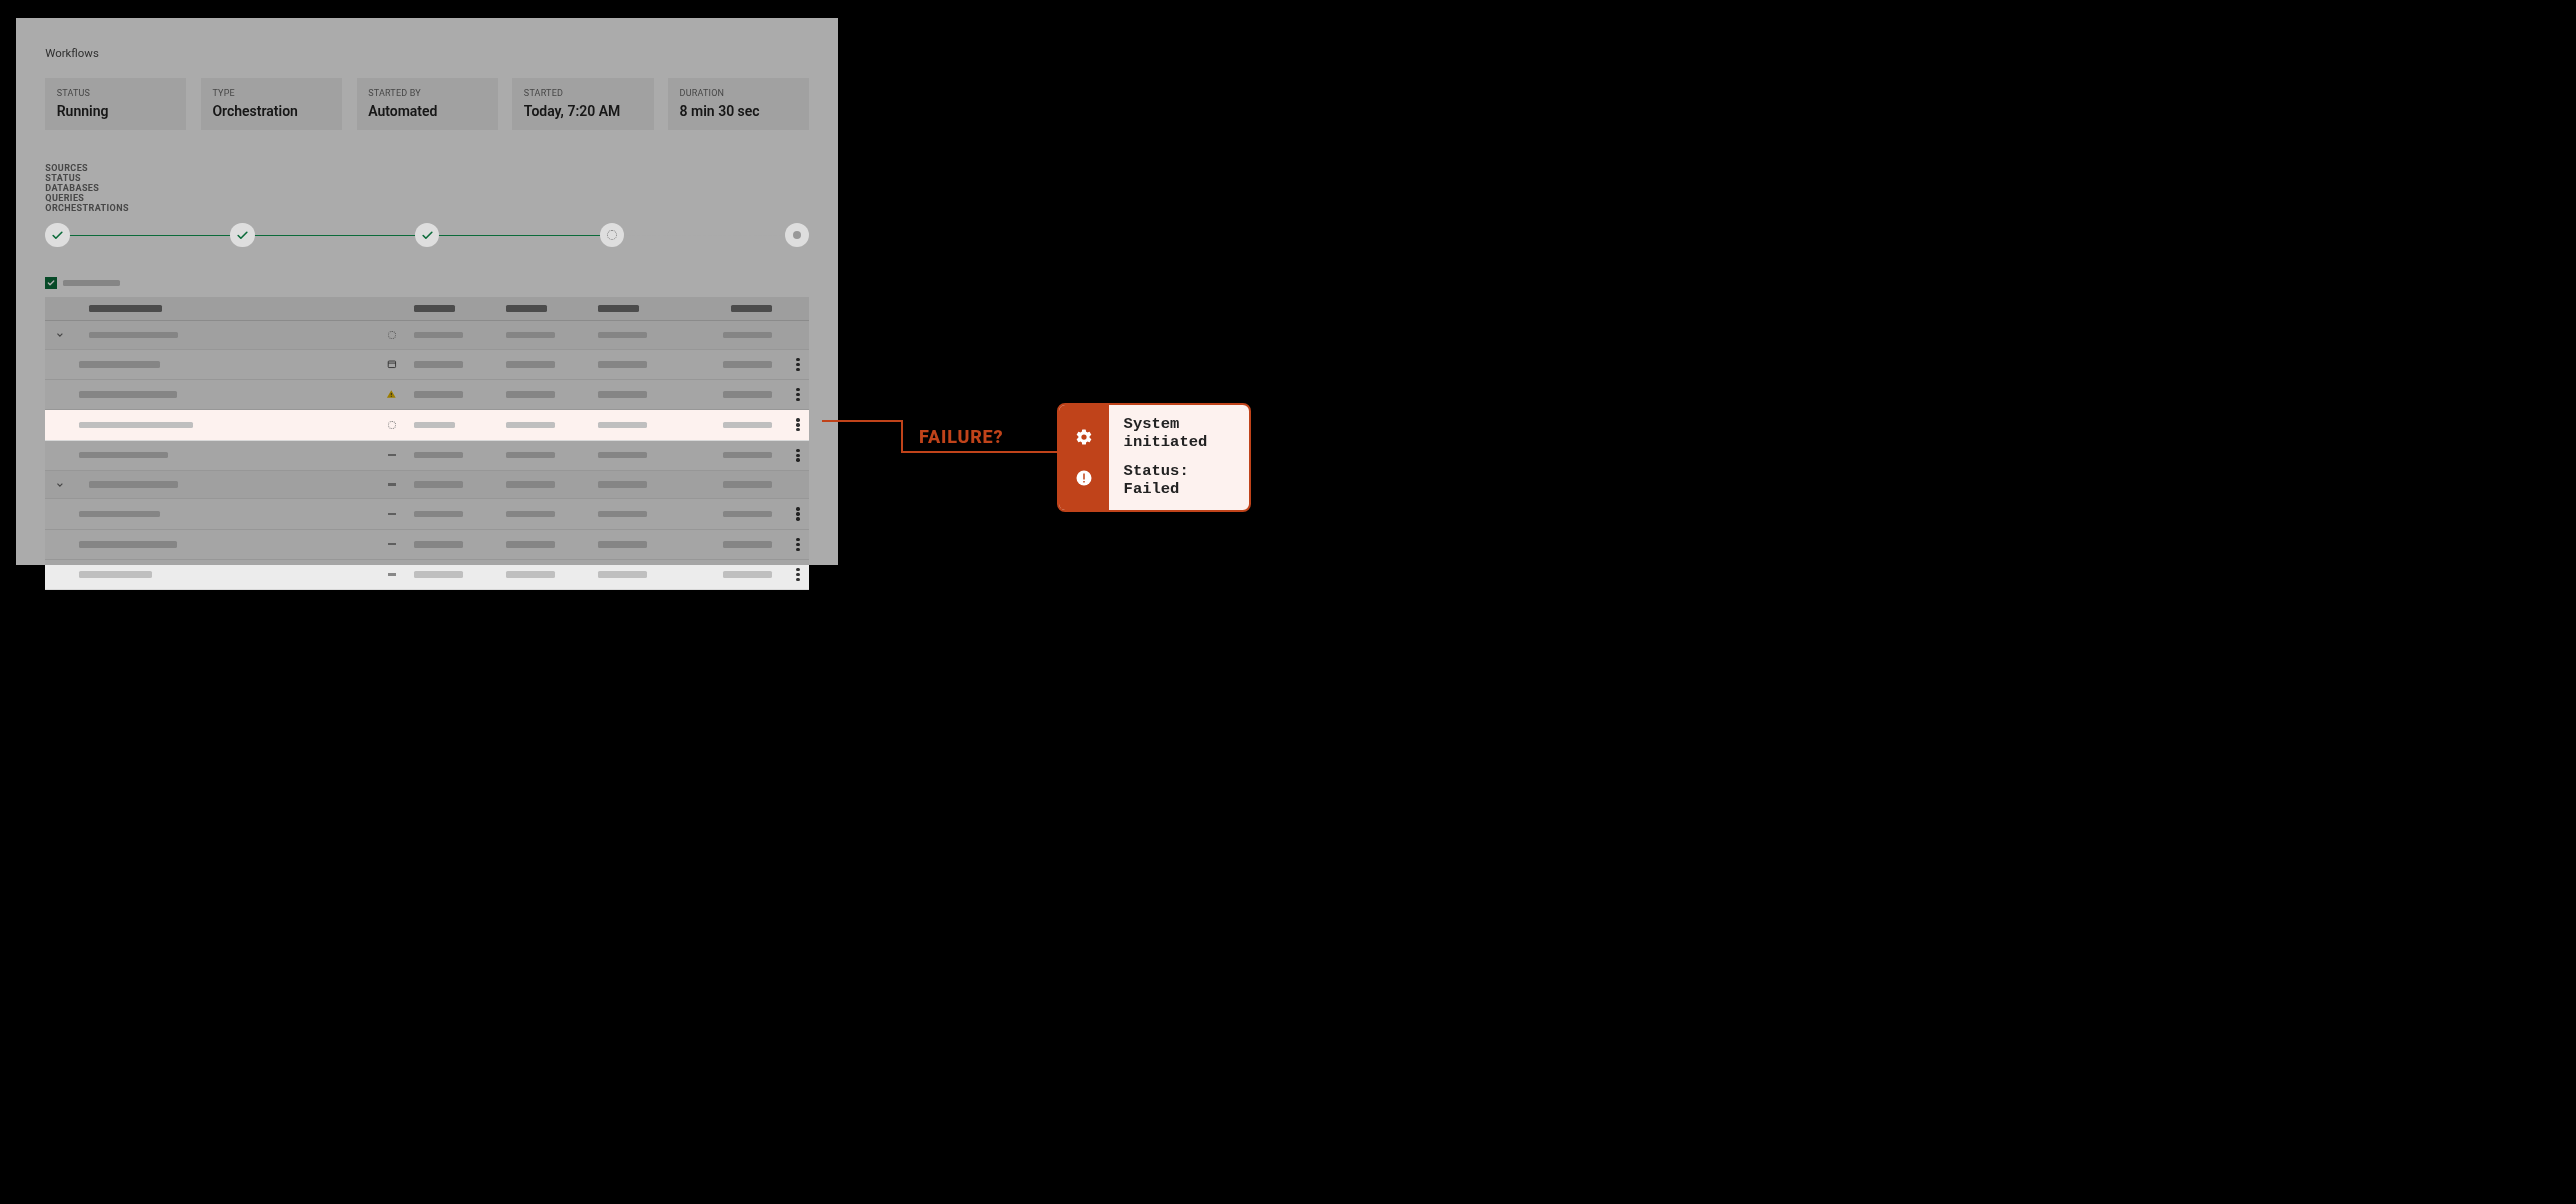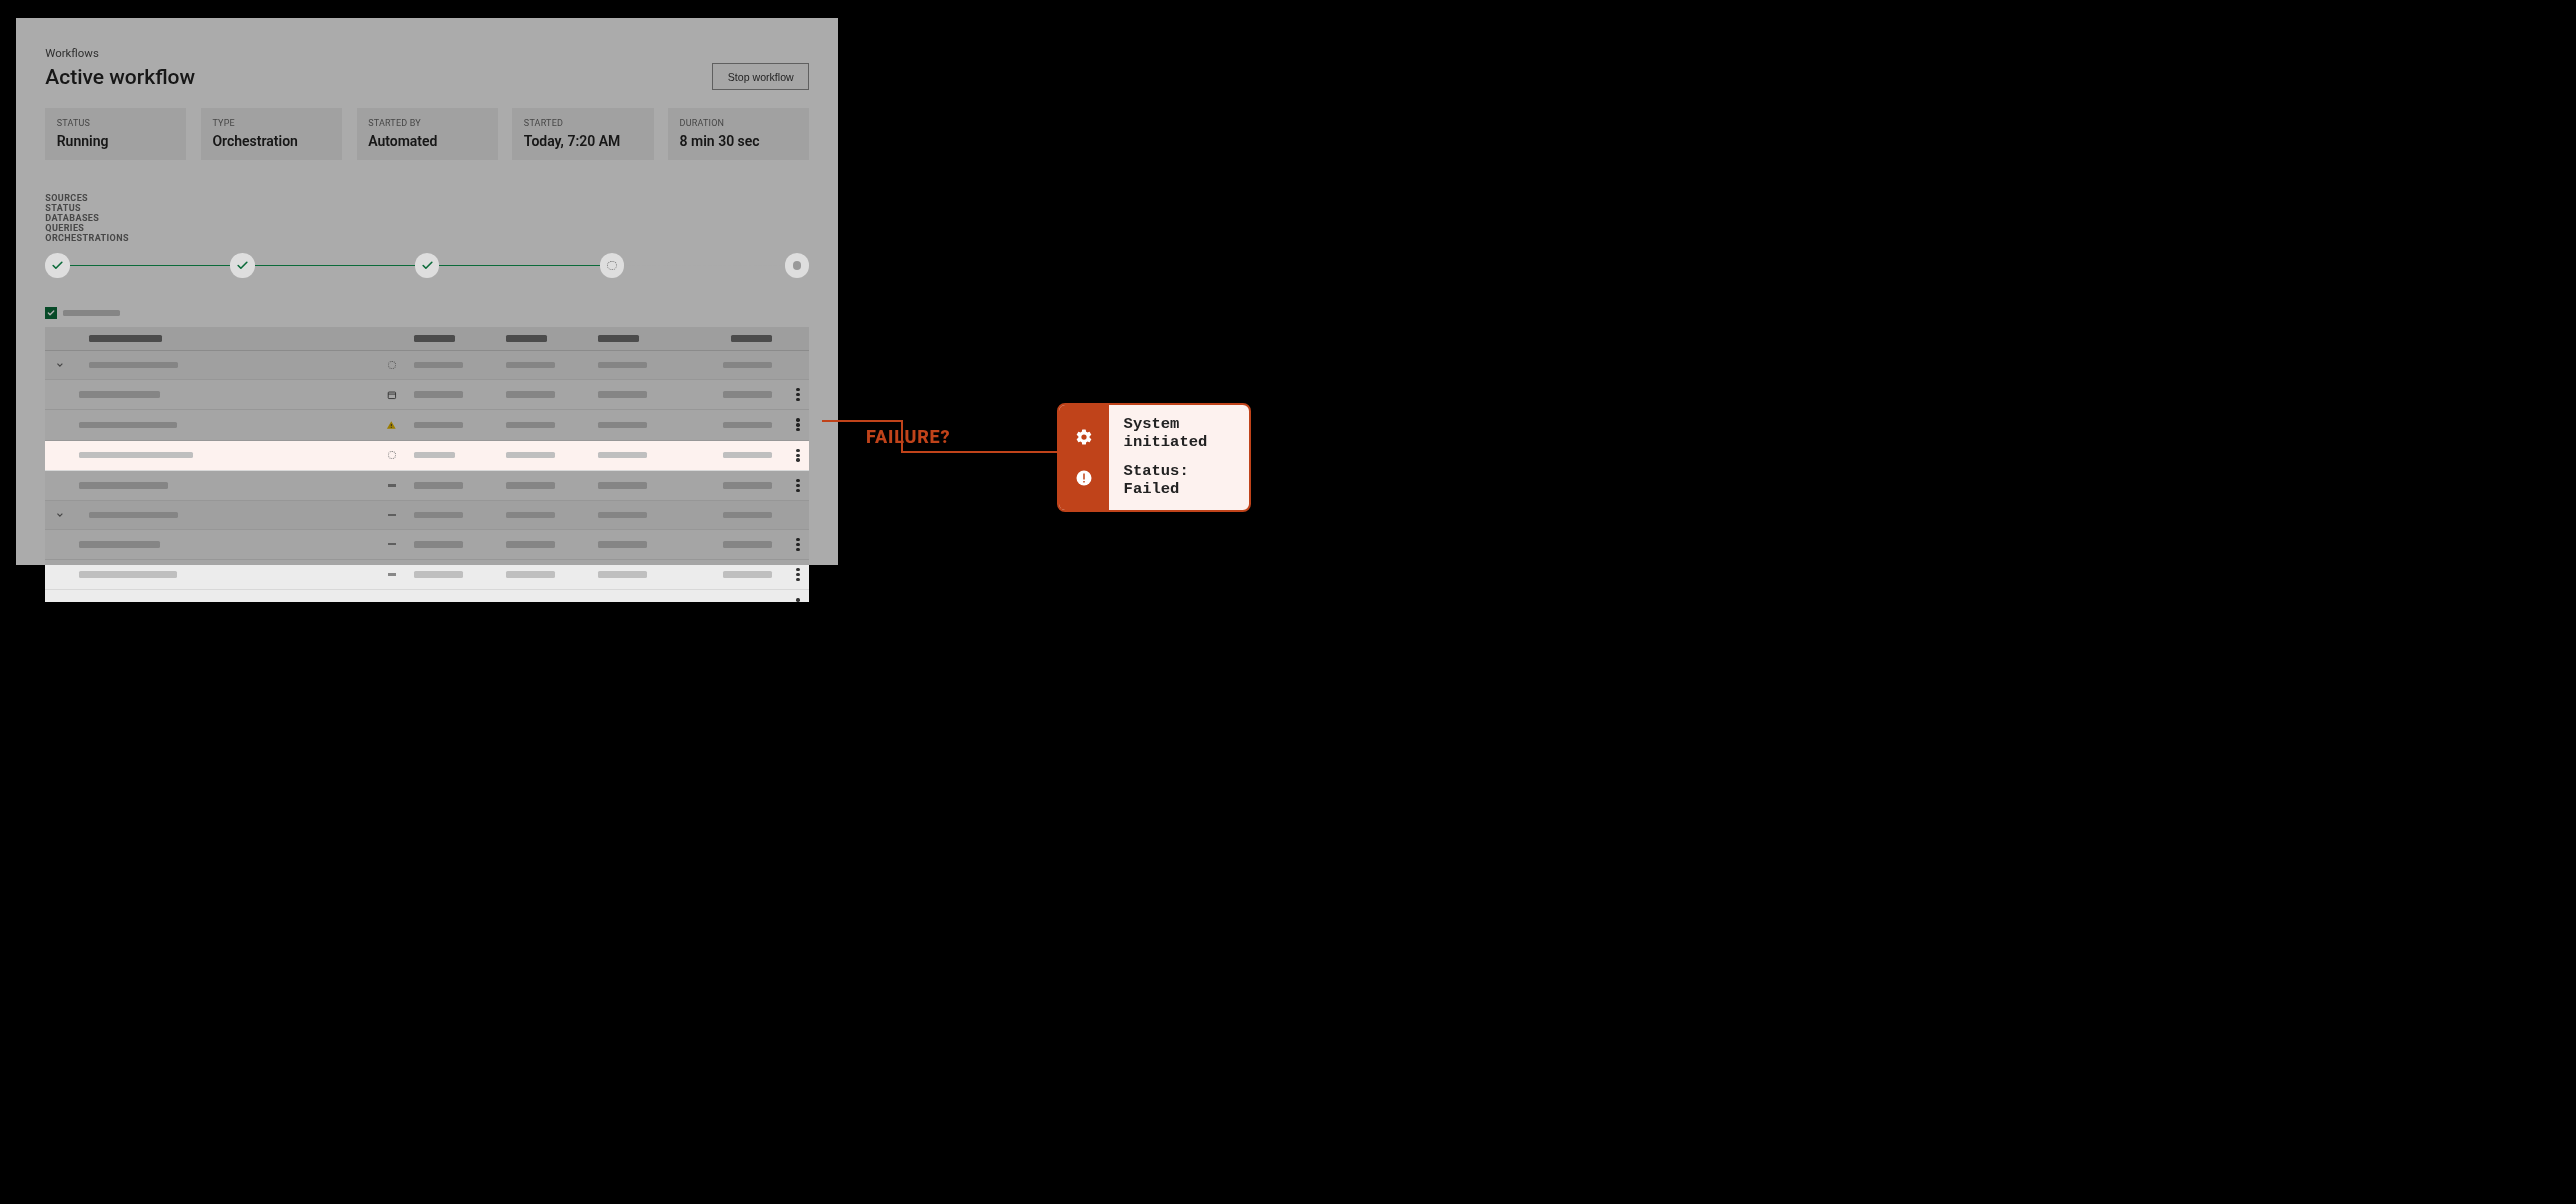--- a/index.html
+++ b/index.html
@@ -144,24 +144,20 @@
   .tick-out {
     position: absolute; width: 11.4px; height: 0; border-top: 2.4px solid #c0431a; z-index: 5;
   }
 </style>
 </head>
 <body>
 
 <div class="panel">
   <div class="panel-inner">
     <div class="breadcrumb">Workflows</div>
-    <div class="title-row">
-      <div class="title">Active workflow</div>
-      <button class="stop-btn">Stop workflow</button>
-    </div>
 
     <div class="cards">
       <div class="card">
         <div class="card-label">STATUS</div>
         <div class="card-value">Running</div>
       </div>
       <div class="card">
         <div class="card-label">TYPE</div>
         <div class="card-value">Orchestration</div>
       </div>
@@ -394,21 +390,21 @@
           </span>
       </div>
     </div>
   </div>
 </div>
 
 <div class="annot-line-h" style="left:822px; top:420px; width:81px;"></div>
 <div class="annot-line-v" style="left:901px; top:420px; height:33px;"></div>
 <div class="annot-line-h" style="left:901px; top:451px; width:159px;"></div>
 
-<div class="annot-label" style="left:866px; top:426px;">FAILURE?</div>
+<div class="annot-label" style="left:919px; top:426px;">FAILURE?</div>
 
 <div class="callout" style="left:1057px; top:403px; width:194px; height:109px;">
   <div class="callout-left">
     <span class="cic">
       <svg width="18" height="18" viewBox="0 0 24 24" fill="#fff">
           <path d="M19.4 13a7.5 7.5 0 0 0 .1-1 7.5 7.5 0 0 0-.1-1l2.1-1.6a.5.5 0 0 0 .1-.6l-2-3.5a.5.5 0 0 0-.6-.2l-2.5 1a7.3 7.3 0 0 0-1.7-1l-.4-2.6A.5.5 0 0 0 14 2h-4a.5.5 0 0 0-.5.4L9.1 5a7.3 7.3 0 0 0-1.7 1l-2.5-1a.5.5 0 0 0-.6.2l-2 3.5a.5.5 0 0 0 .1.6L4.5 11a7.5 7.5 0 0 0-.1 1 7.5 7.5 0 0 0 .1 1l-2.1 1.6a.5.5 0 0 0-.1.6l2 3.5a.5.5 0 0 0 .6.2l2.5-1a7.3 7.3 0 0 0 1.7 1l.4 2.6A.5.5 0 0 0 10 22h4a.5.5 0 0 0 .5-.4l.4-2.6a7.3 7.3 0 0 0 1.7-1l2.5 1a.5.5 0 0 0 .6-.2l2-3.5a.5.5 0 0 0-.1-.6Zm-7.4 2.5A3.5 3.5 0 1 1 15.5 12 3.5 3.5 0 0 1 12 15.5Z"></path>
         </svg>
     </span>
     <span class="cic">
       <svg width="18" height="18" viewBox="0 0 24 24" fill="#fff">

